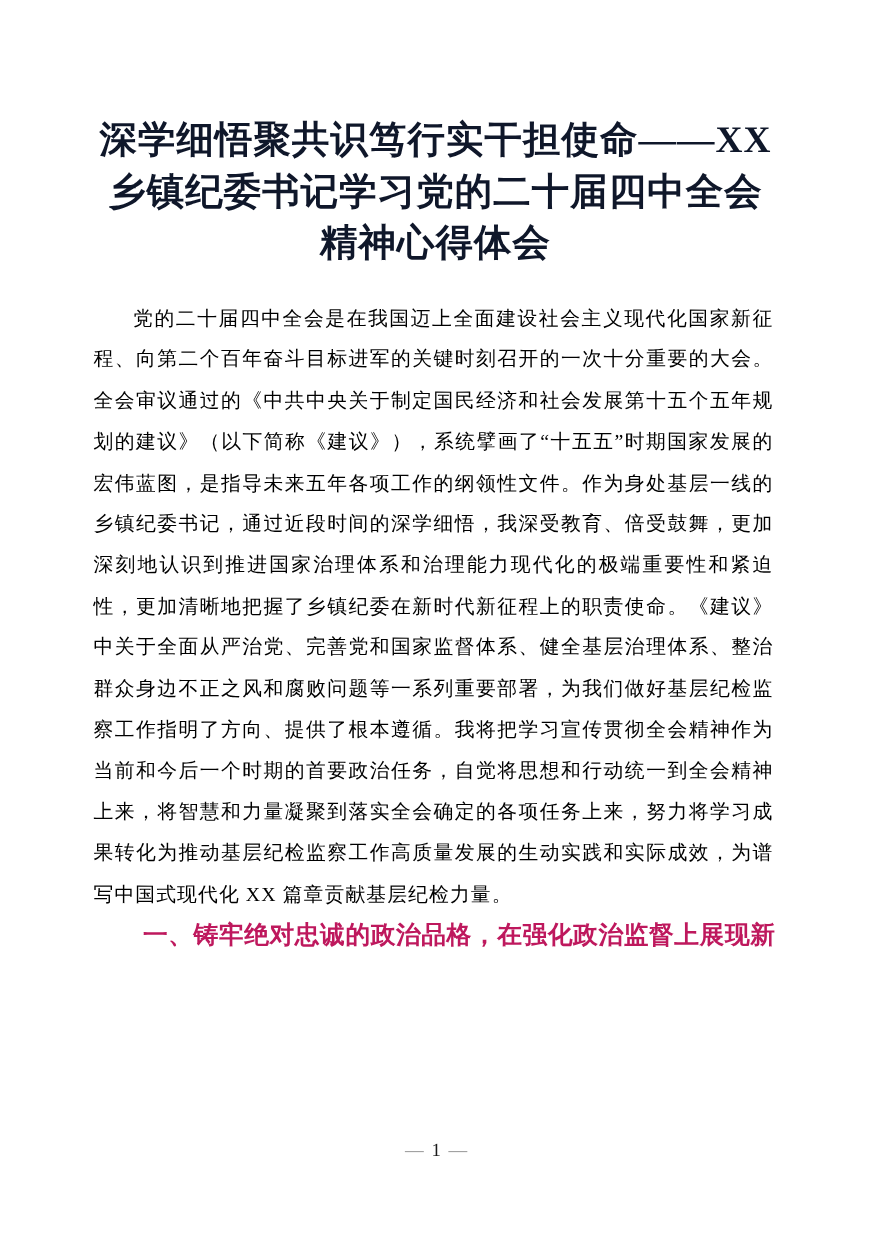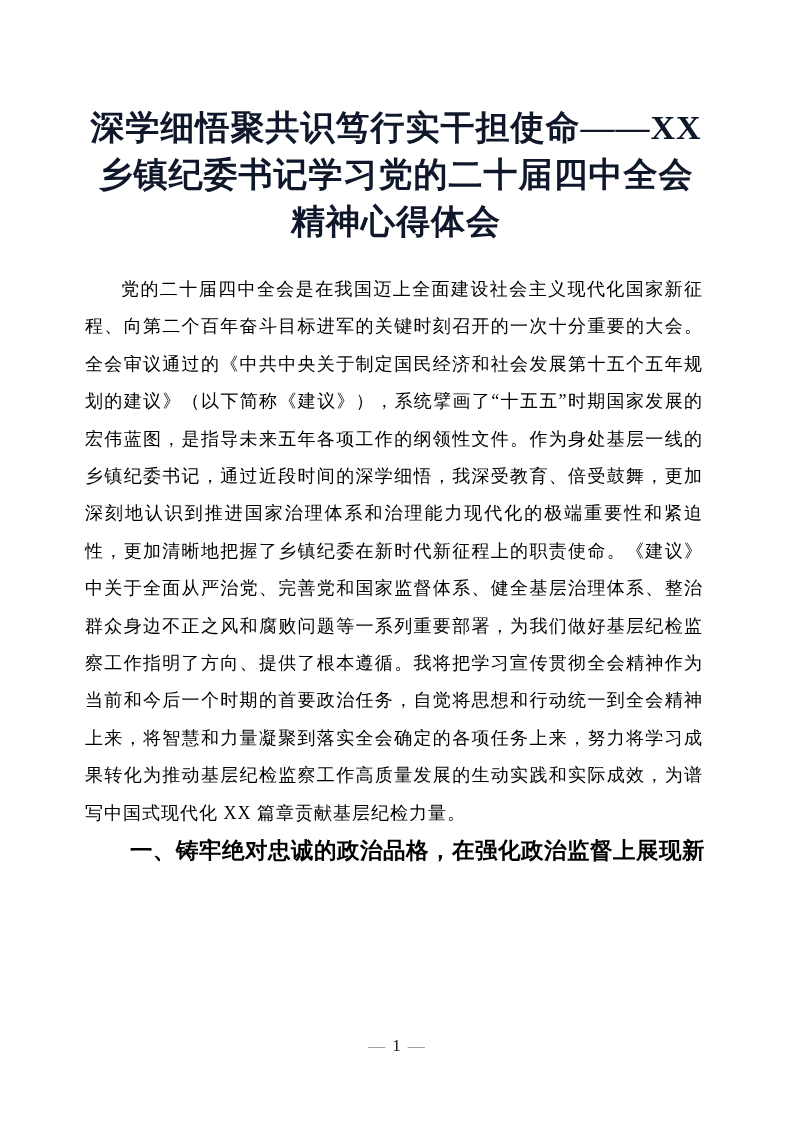--- a/index.html
+++ b/index.html
@@ -42,28 +42,28 @@
     font-size: 18px;
     line-height: 37.4px;
     letter-spacing: 1px;
     text-align: justify;
     text-justify: inter-character;
     text-indent: 2em;
     color: #000000;
   }
   .section-heading {
     margin: 0;
-    font-family: Liberation Sans, sans-serif;
+    font-family: Liberation Mono, monospace;
     font-size: 22.5px;
     line-height: 38px;
     font-weight: bold;
     letter-spacing: 0.5px;
     text-indent: 2em;
     white-space: nowrap;
-    color: #000000;
+    color: #be185d;
   }
   .page-footer {
     position: absolute;
     top: 1036px;
     left: 0;
     width: 100%;
     text-align: center;
     font-family: "Liberation Serif", "DejaVu Serif", serif;
     font-size: 17px;
     line-height: 20px;

